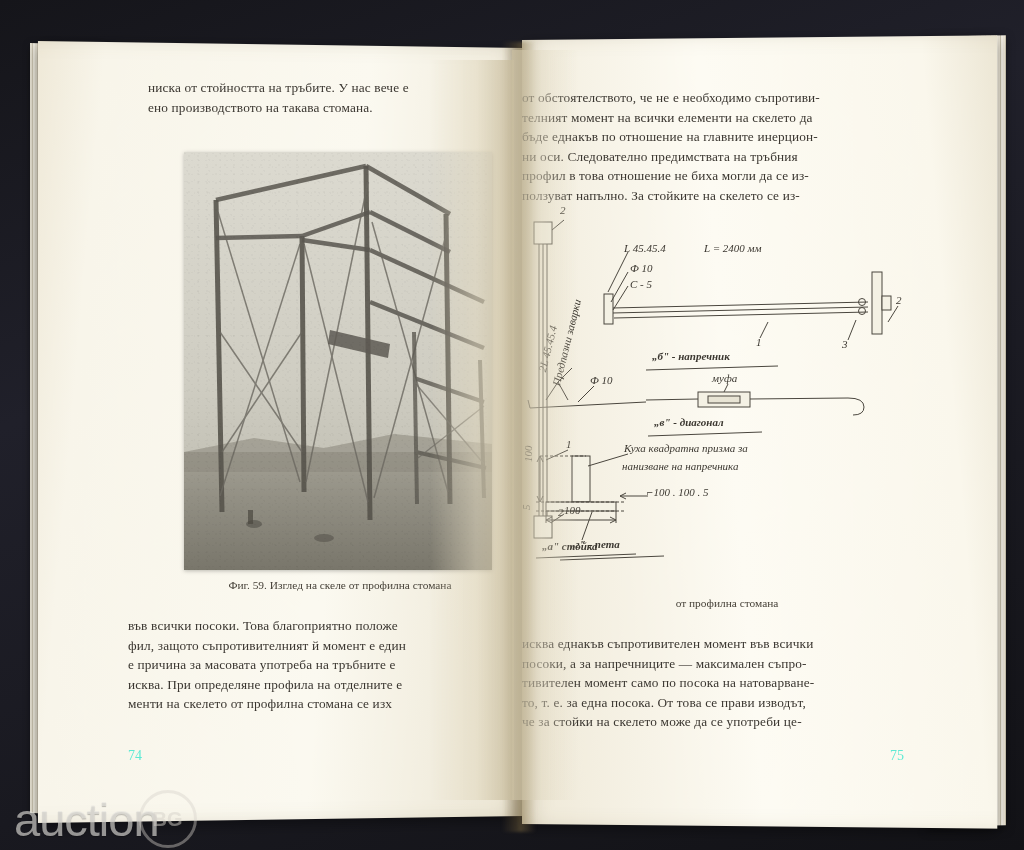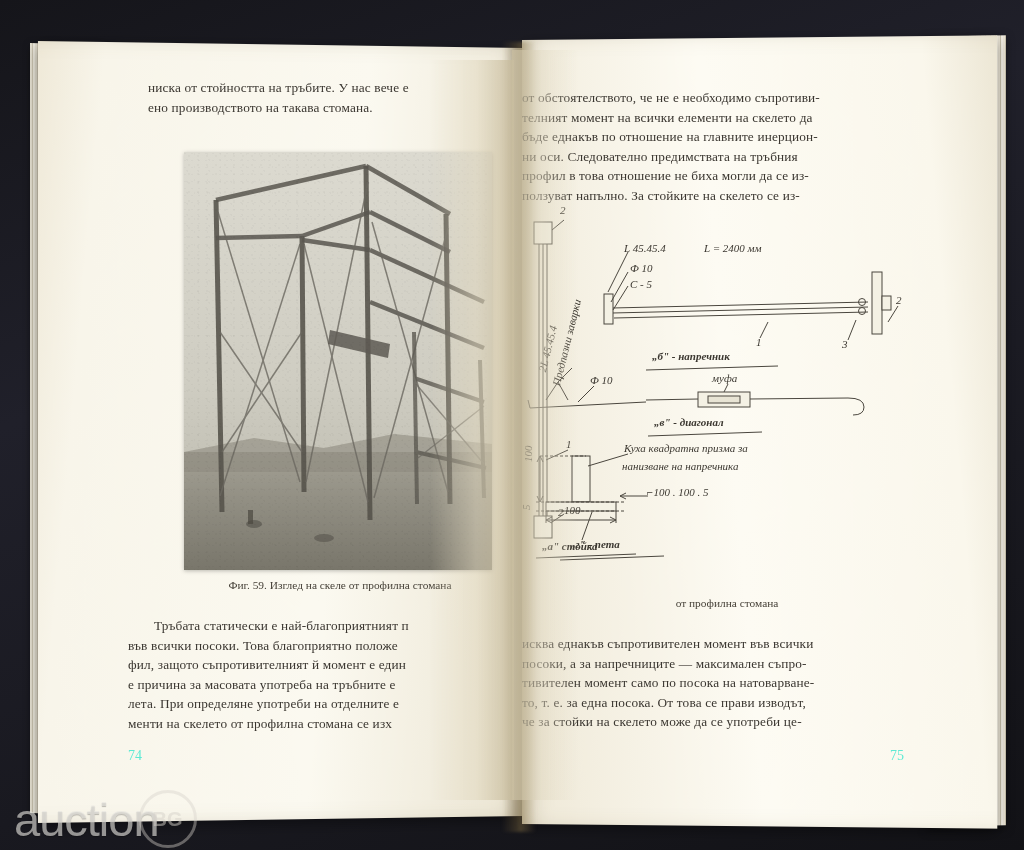--- a/index.html
+++ b/index.html
@@ -207,25 +207,24 @@
       <ellipse cx="70" cy="372" rx="8" ry="4" fill="#4d4a43" opacity=".55"></ellipse>
       <ellipse cx="140" cy="386" rx="10" ry="4" fill="#4d4a43" opacity=".5"></ellipse>
       <rect x="64" y="358" width="5" height="14" fill="#4a473f" opacity=".7"></rect>
     </svg>
     <div class="grain"></div>
   </div>
 
   <div class="caption cap59">Фиг. 59. Изглед на скеле от профилна стомана</div>
 
   <div class="tx lp-bot">
-    <p class="ind">Тръбата статически е най-благоприятният п</p>
     <p>във всички посоки. Това благоприятно положе</p>
     <p>фил, защото съпротивителният й момент е един</p>
     <p>е причина за масовата употреба на тръбните е</p>
-    <p>лета. При определяне употреби на отделните е</p>
+    <p>исква. При определяне профила на отделните е</p>
     <p>менти на скелето от профилна стомана се изх</p>
   </div>
 
   <div class="pageno pn-left">74</div>
 
   <div class="tx rp-top">
     <p>от обстоятелството, че не е необходимо съпротиви-</p>
     <p>телният момент на всички елементи на скелето да</p>
     <p>бъде еднакъв по отношение на главните инерцион-</p>
     <p>ни оси. Следователно предимствата на тръбния</p>

